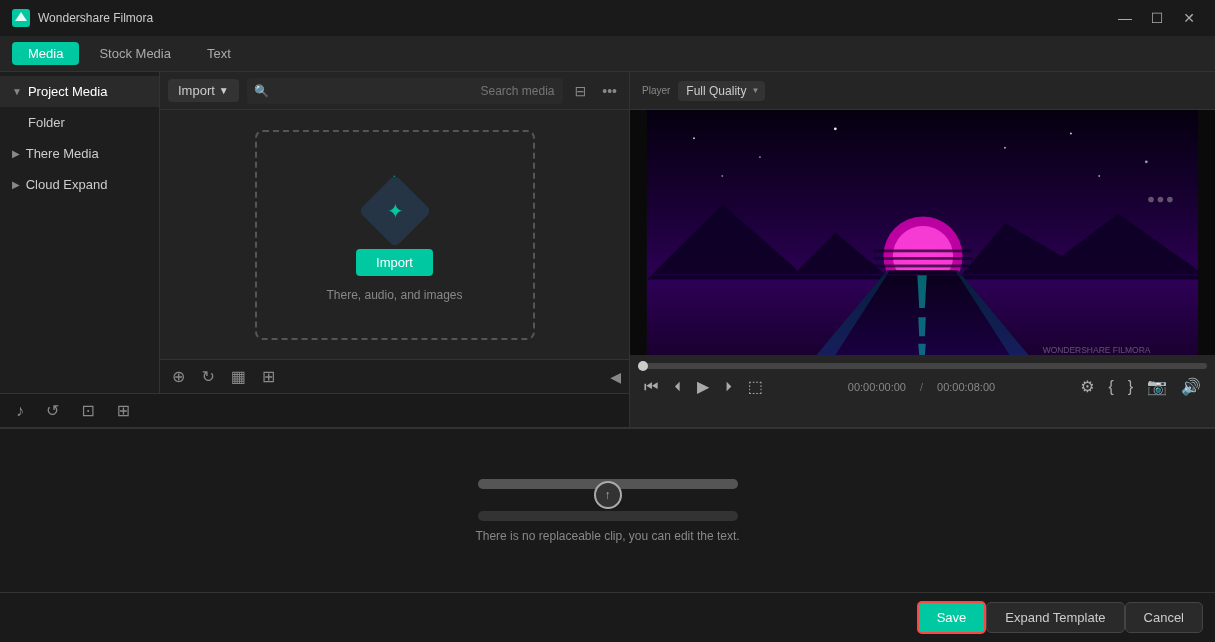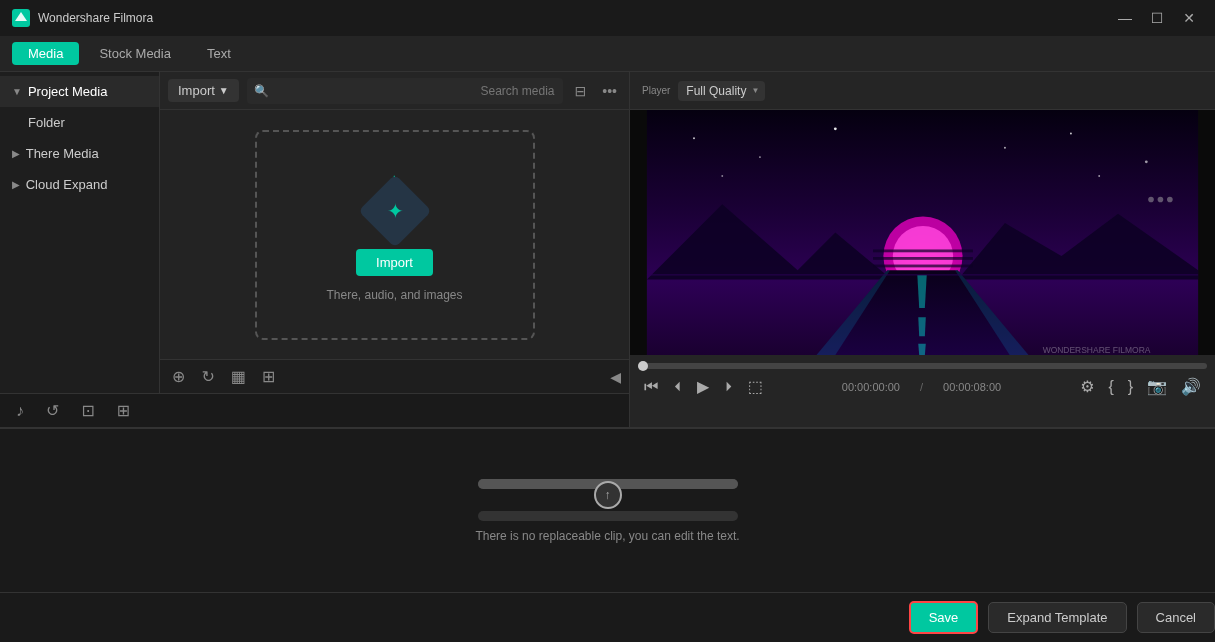--- a/index.html
+++ b/index.html
@@ -423,22 +423,21 @@
     }
 
     
     .bottom-action-bar {
       height: 50px;
       background: #1a1a1a;
       border-top: 1px solid #333;
       display: flex;
       align-items: center;
       justify-content: flex-end;
-      padding: 0 0;
-      gap: 10px;
+      padding: 0 12px;
     }
     .action-btn {
       padding: 7px 18px;
       border-radius: 5px;
       border: none;
       cursor: pointer;
       font-size: 13px;
       font-weight: 500;
     }
     .btn-save {
@@ -633,21 +632,21 @@
           <div class="progress-dot"></div>
         </div>
         <div class="control-row">
           <div class="ctrl-btns">
             <button class="ctrl-btn">⏮</button>
             <button class="ctrl-btn" style="font-size:13px;">⏴</button>
             <button class="ctrl-btn">▶</button>
             <button class="ctrl-btn" style="font-size:13px;">⏵</button>
             <button class="ctrl-btn">⬚</button>
           </div>
-          <div style="display:flex; align-items:center; gap:20px;">
+          <div style="display:flex; align-items:center; gap:14px;">
             <span style="font-size:11px; color:#888;">00:00:00:00</span>
             <span style="font-size:11px; color:#666;">/</span>
             <span style="font-size:11px; color:#888;">00:00:08:00</span>
           </div>
           <div class="ctrl-right">
             <button class="ctrl-btn">⚙</button>
             <button class="ctrl-btn">{</button>
             <button class="ctrl-btn">}</button>
             <button class="ctrl-btn">📷</button>
             <button class="ctrl-btn">🔊</button>

